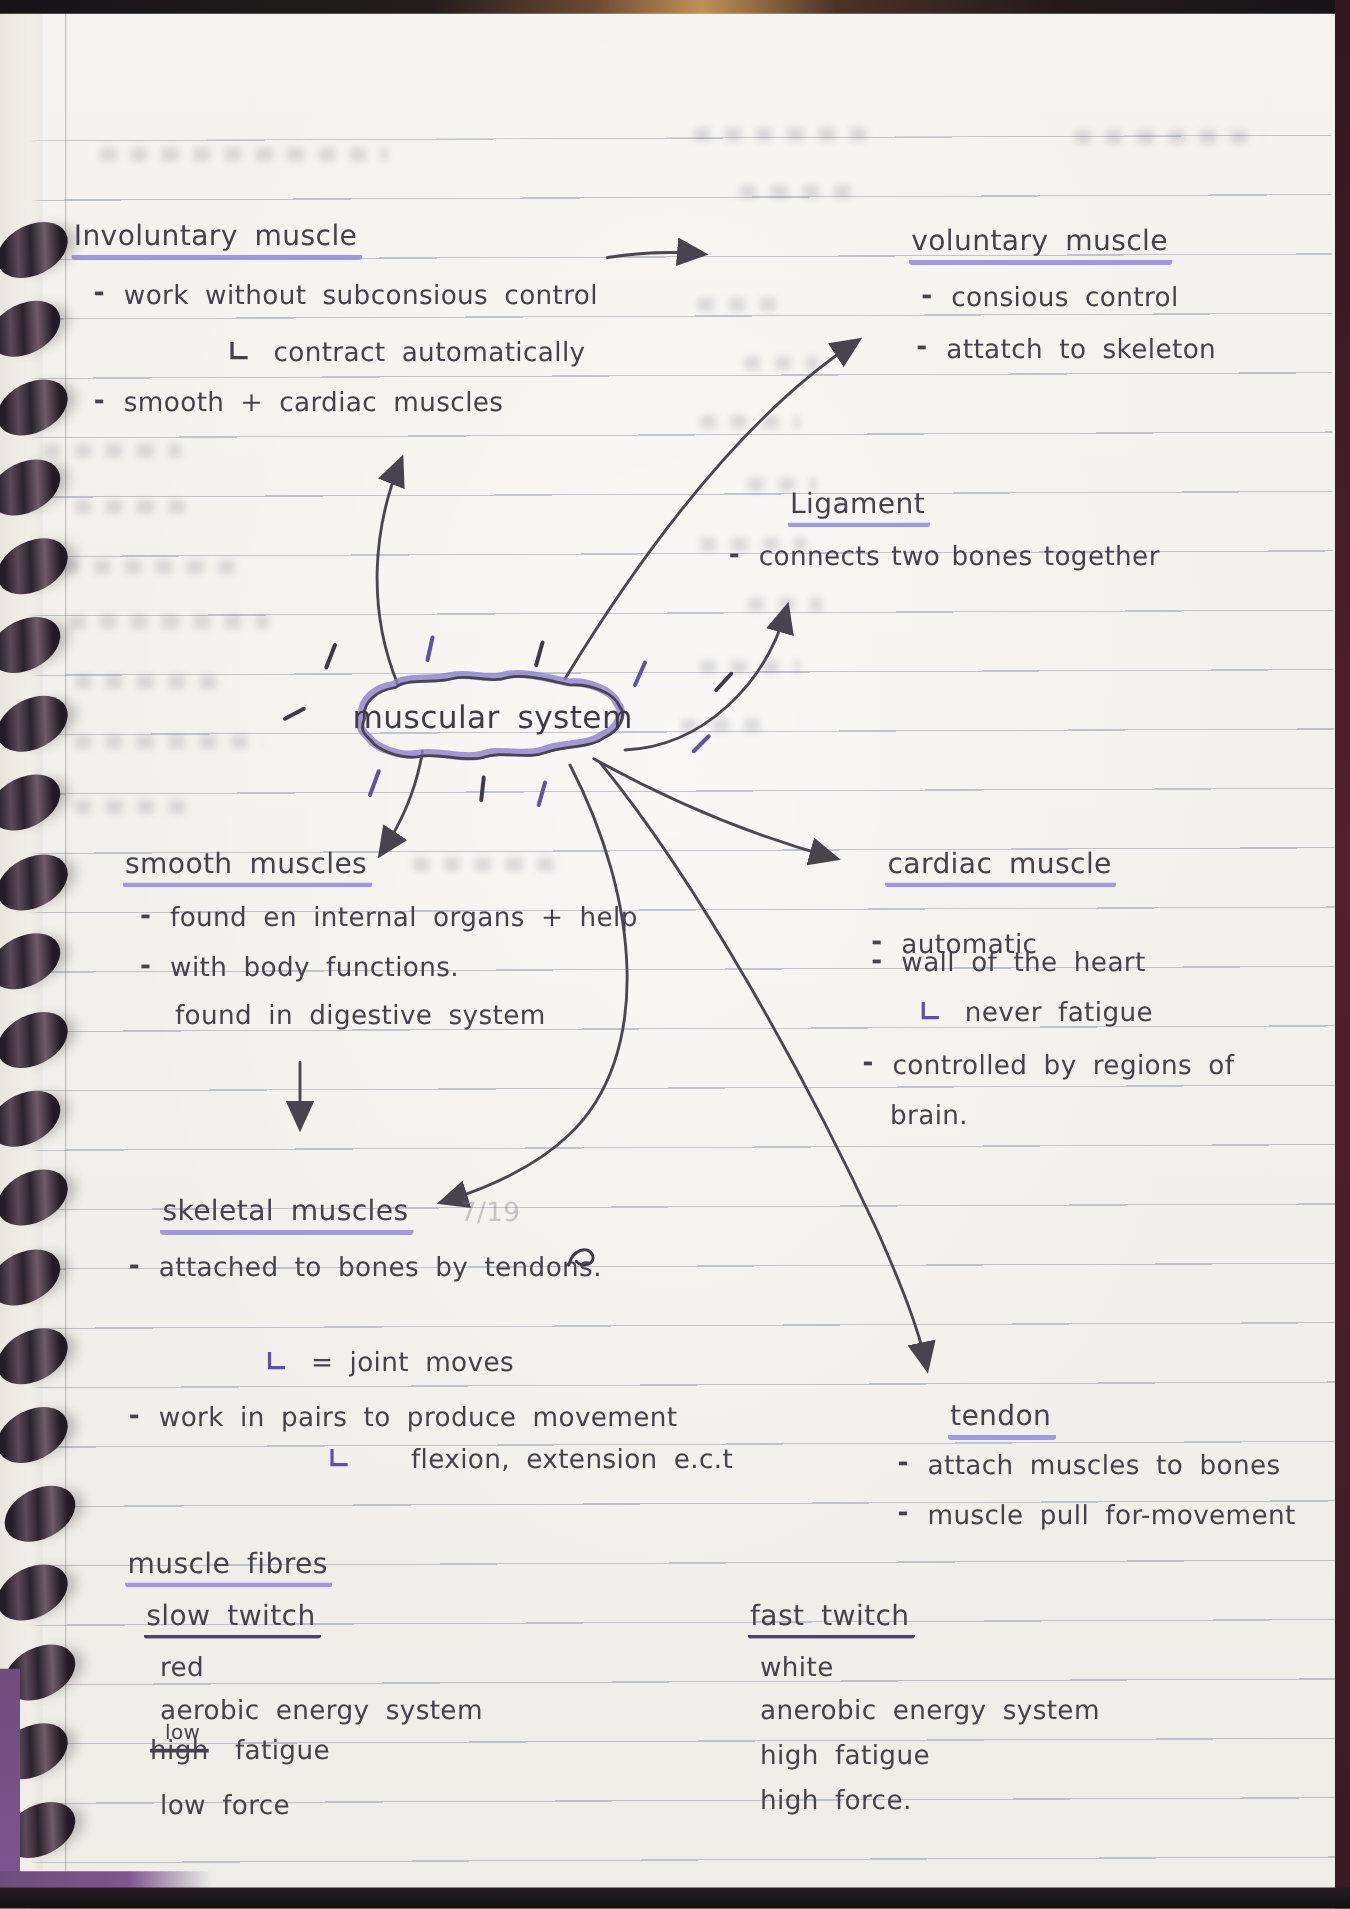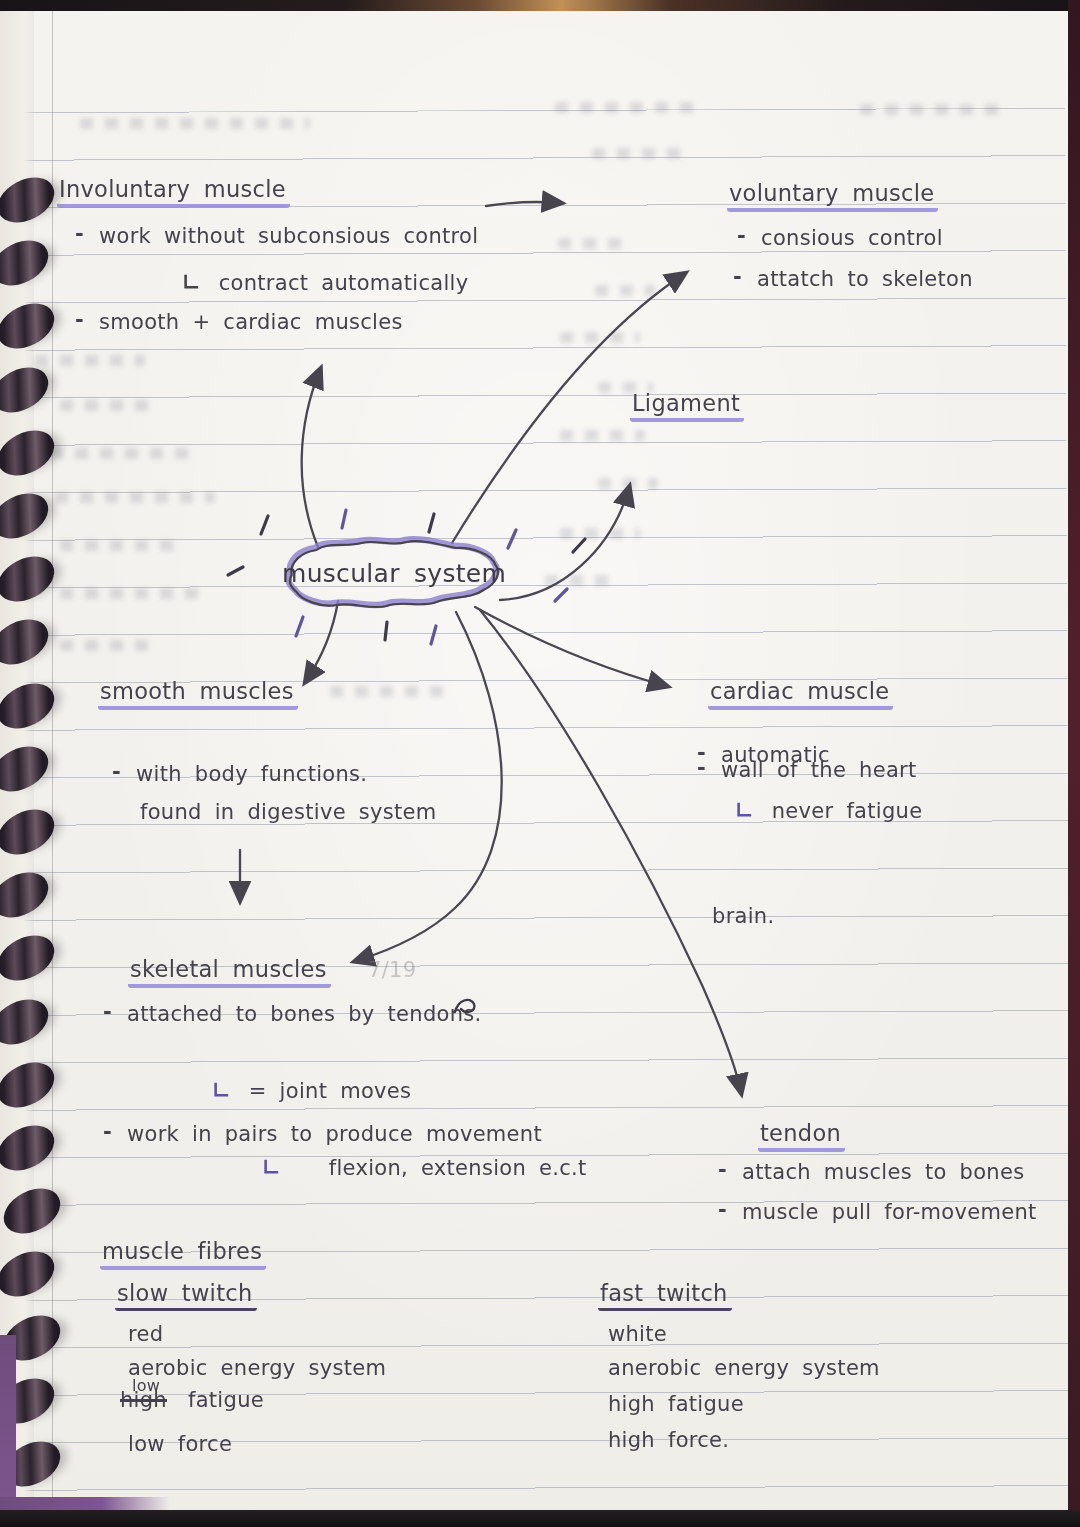--- a/index.html
+++ b/index.html
@@ -130,32 +130,35 @@
   <div class="t h" style="left:57px;top:176px">Involuntary muscle</div>
   <div class="t" style="left:75px;top:224px"><span class="dash">-</span><span>work without subconsious control</span></div>
   <div class="t" style="left:182px;top:270px"><span class="branch dark">∟</span><span>contract automatically</span></div>
   <div class="t" style="left:75px;top:310px"><span class="dash">-</span><span>smooth + cardiac muscles</span></div>
 
   <div class="t h" style="left:727px;top:180px">voluntary muscle</div>
   <div class="t" style="left:737px;top:226px"><span class="dash">-</span><span>consious control</span></div>
   <div class="t" style="left:733px;top:267px"><span class="dash">-</span><span>attatch to skeleton</span></div>
 
   <div class="t h" style="left:630px;top:390px">Ligament</div>
+  <div class="t" style="left:583px;top:433px"><span class="dash">-</span><span style="word-spacing:2px">connects two bones together</span></div>
 
   <div class="t bubble-label" style="left:282px;top:559px">muscular system</div>
 
   <div class="t h" style="left:98px;top:678px">smooth muscles</div>
+  <div class="t" style="left:112px;top:722px"><span class="dash">-</span><span>found en internal organs + help</span></div>
   <div class="t" style="left:112px;top:762px"><span class="dash">-</span><span>with body functions.</span></div>
   <div class="t" style="left:140px;top:800px">found in digestive system</div>
 
   <div class="t h" style="left:708px;top:678px">cardiac muscle</div>
   <div class="t" style="left:697px;top:758px"><span class="dash">-</span><span>wall of the heart</span></div>
   <div class="t" style="left:697px;top:743px"><span class="dash">-</span><span>automatic</span></div>
   <div class="t" style="left:735px;top:798px"><span class="branch">∟</span><span>never fatigue</span></div>
-  <div class="t" style="left:712px;top:904px">brain.</div>
+  <div class="t" style="left:690px;top:840px"><span class="dash">-</span><span>controlled by regions of</span></div>
+  <div class="t" style="left:712px;top:880px">brain.</div>
 
   <div class="t h" style="left:128px;top:956px">skeletal muscles</div>
   <div class="t note" style="left:368px;top:958px">7/19</div>
   <div class="t" style="left:103px;top:1002px"><span class="dash">-</span><span>attached to bones by tendons.</span></div>
   <div class="t" style="left:212px;top:1078px"><span class="branch">∟</span><span>= joint moves</span></div>
   <div class="t" style="left:262px;top:1155px"><span class="branch">∟</span><span style="margin-left:30px">flexion, extension e.c.t</span></div>
   <div class="t" style="left:103px;top:1122px"><span class="dash">-</span><span>work in pairs to produce movement</span></div>
 
   <div class="t h" style="left:758px;top:1120px">tendon</div>
   <div class="t" style="left:718px;top:1160px"><span class="dash">-</span><span>attach muscles to bones</span></div>

